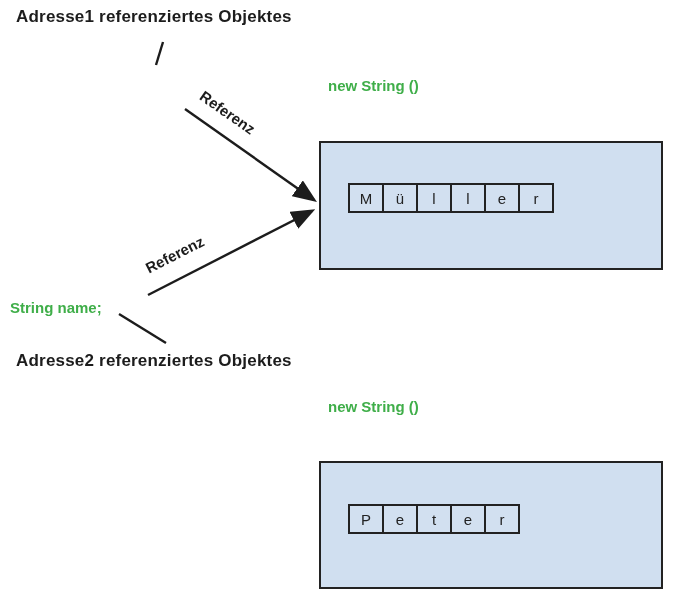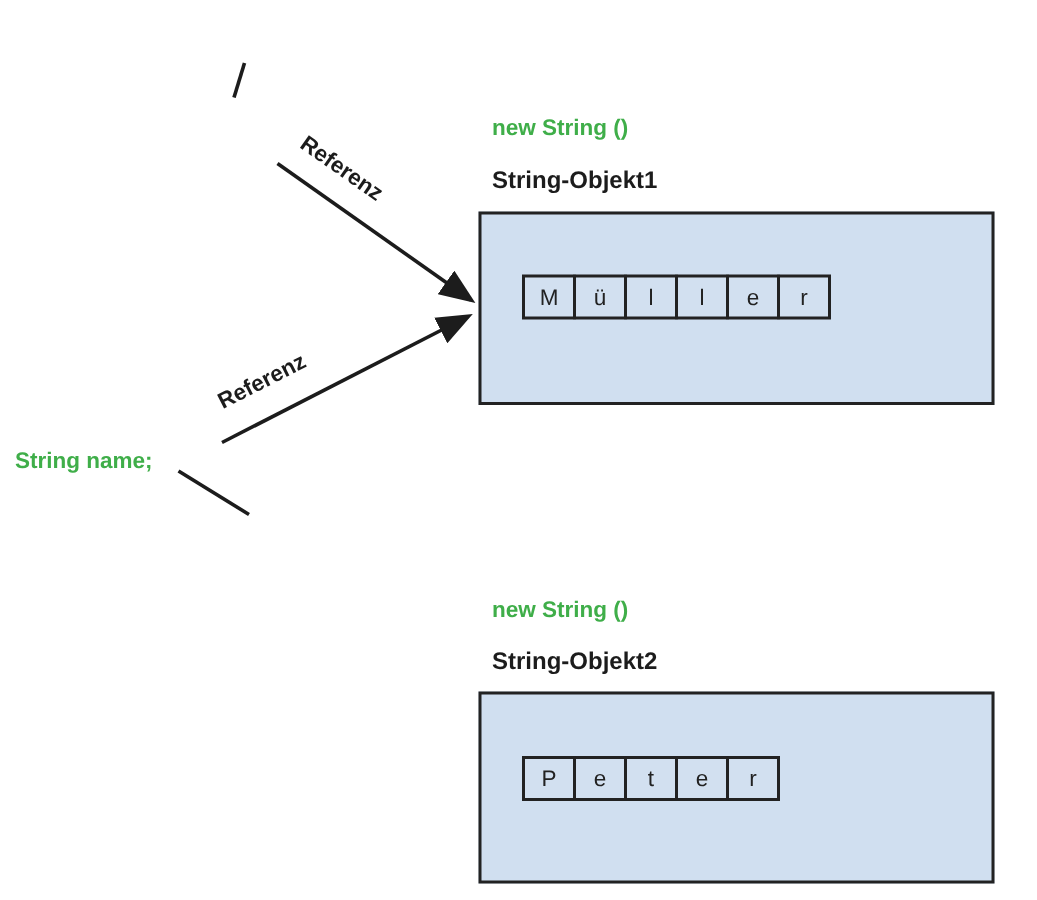--- a/index.html
+++ b/index.html
@@ -86,47 +86,47 @@
 
     <line x1="163" y1="42" x2="156" y2="65" stroke="#1c1c1c" stroke-width="2.4"></line>
 
     <line x1="185" y1="109" x2="314" y2="200" stroke="#1c1c1c" stroke-width="2.4" marker-end="url(#arrowhead)"></line>
 
     <line x1="148" y1="295" x2="312" y2="211" stroke="#1c1c1c" stroke-width="2.4" marker-end="url(#arrowhead)"></line>
 
     <line x1="119" y1="314" x2="166" y2="343" stroke="#1c1c1c" stroke-width="2.4"></line>
   </svg>
 
+  <div class="abs black-heading" style="left:16px; top:7px;">Adresse1 referenziertes Objektes</div>
 
 
   <div class="abs referenz-label" style="left:196px; top:104px; transform:rotate(35deg);">Referenz</div>
 
   <div class="abs referenz-label" style="left:143px; top:246px; transform:rotate(-27deg);">Referenz</div>
 
   <div class="abs green-label" style="left:10px; top:299px;">String name;</div>
 
+  <div class="abs black-heading" style="left:16px; top:351px;">Adresse2 referenziertes Objektes</div>
 
   <div class="abs green-label" style="left:328px; top:77px;">new String ()</div>
 
-  <div class="abs obj-title" style="left:328px; top:112px;">String-Objekt1</div>
 
   <div class="abs string-box" style="left:319px; top:141px; width:344px; height:129px;">
     <div class="char-row" style="left:27px; top:40px;">
         <div class="cell">M</div>
         <div class="cell">ü</div>
         <div class="cell">l</div>
         <div class="cell">l</div>
         <div class="cell">e</div>
         <div class="cell">r</div>
       </div>
   </div>
 
   <div class="abs green-label" style="left:328px; top:398px;">new String ()</div>
 
-  <div class="abs obj-title" style="left:328px; top:433px;">String-Objekt2</div>
 
   <div class="abs string-box" style="left:319px; top:461px; width:344px; height:128px;">
     <div class="char-row" style="left:27px; top:41px;">
         <div class="cell">P</div>
         <div class="cell">e</div>
         <div class="cell">t</div>
         <div class="cell">e</div>
         <div class="cell">r</div>
       </div>
   </div>

